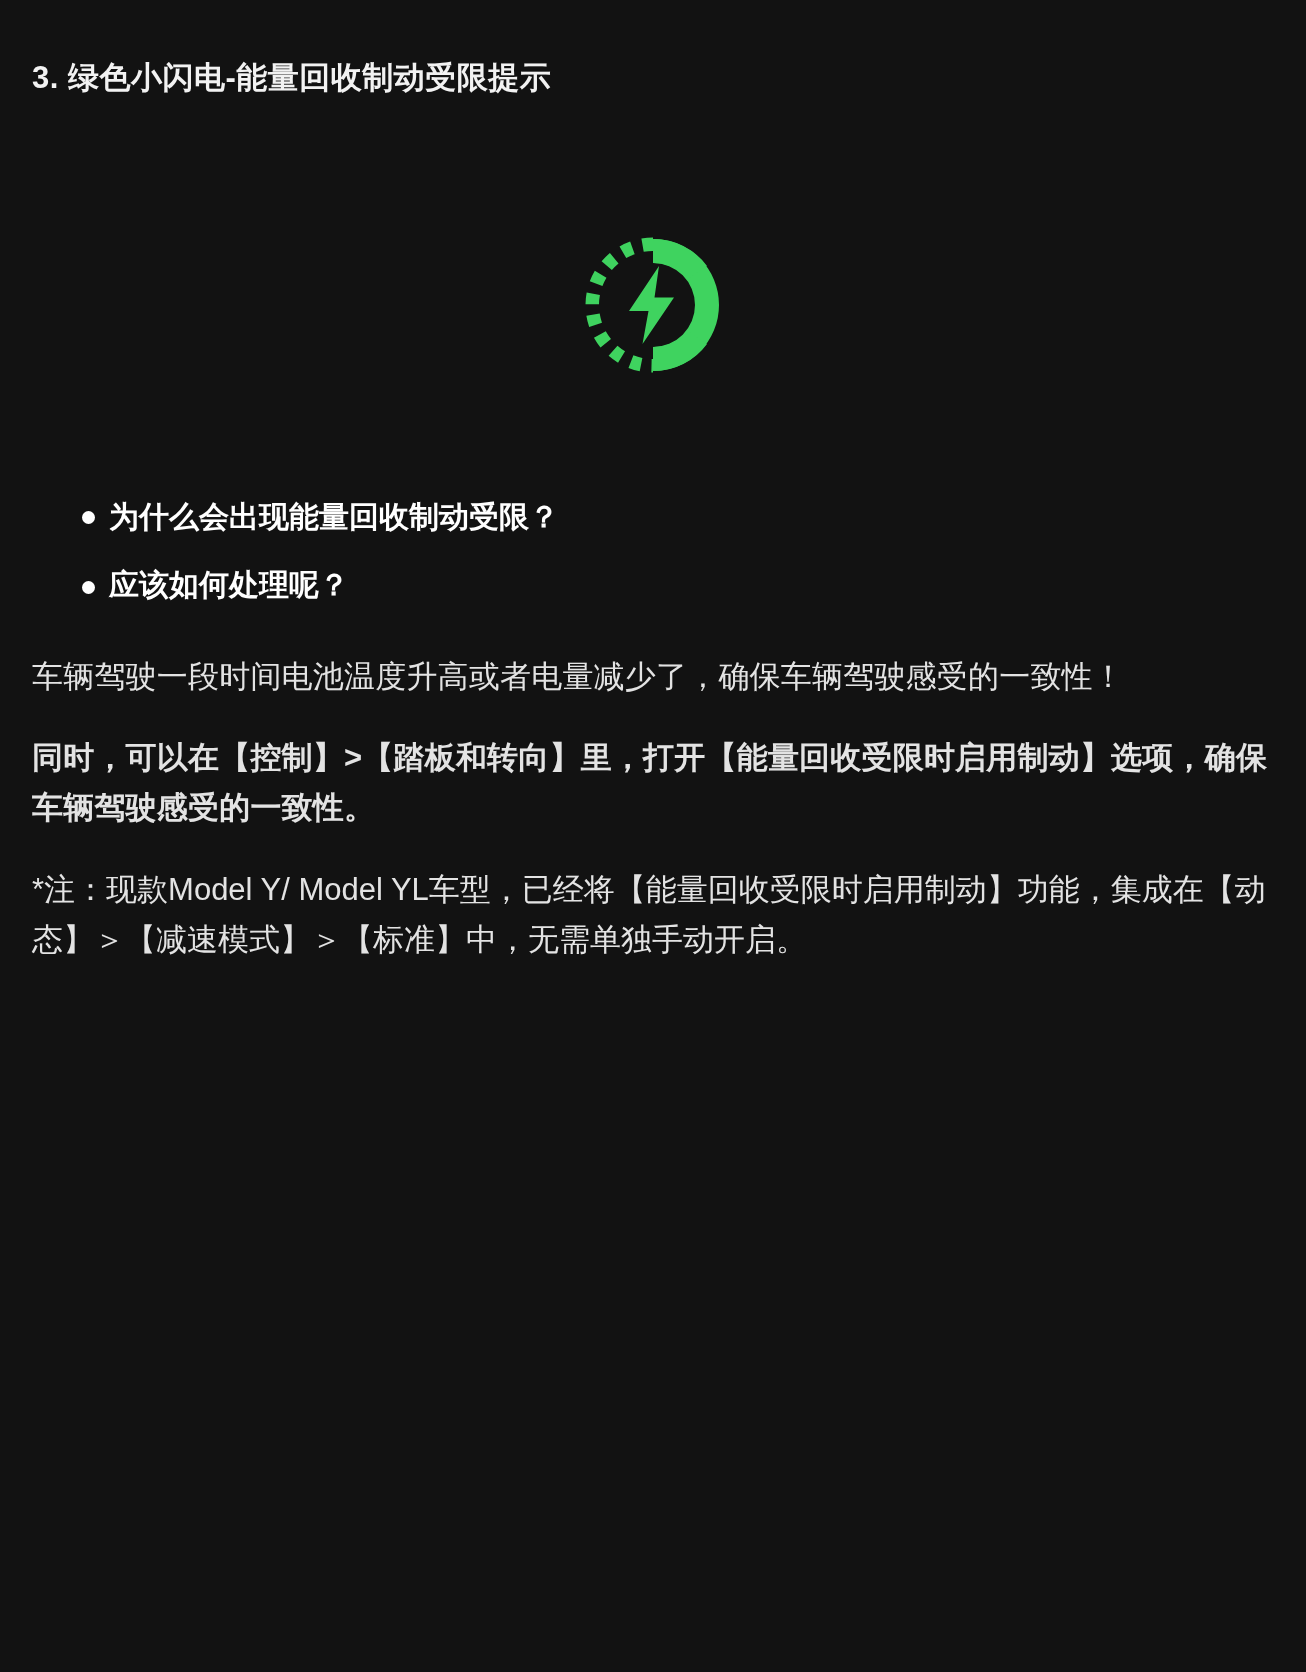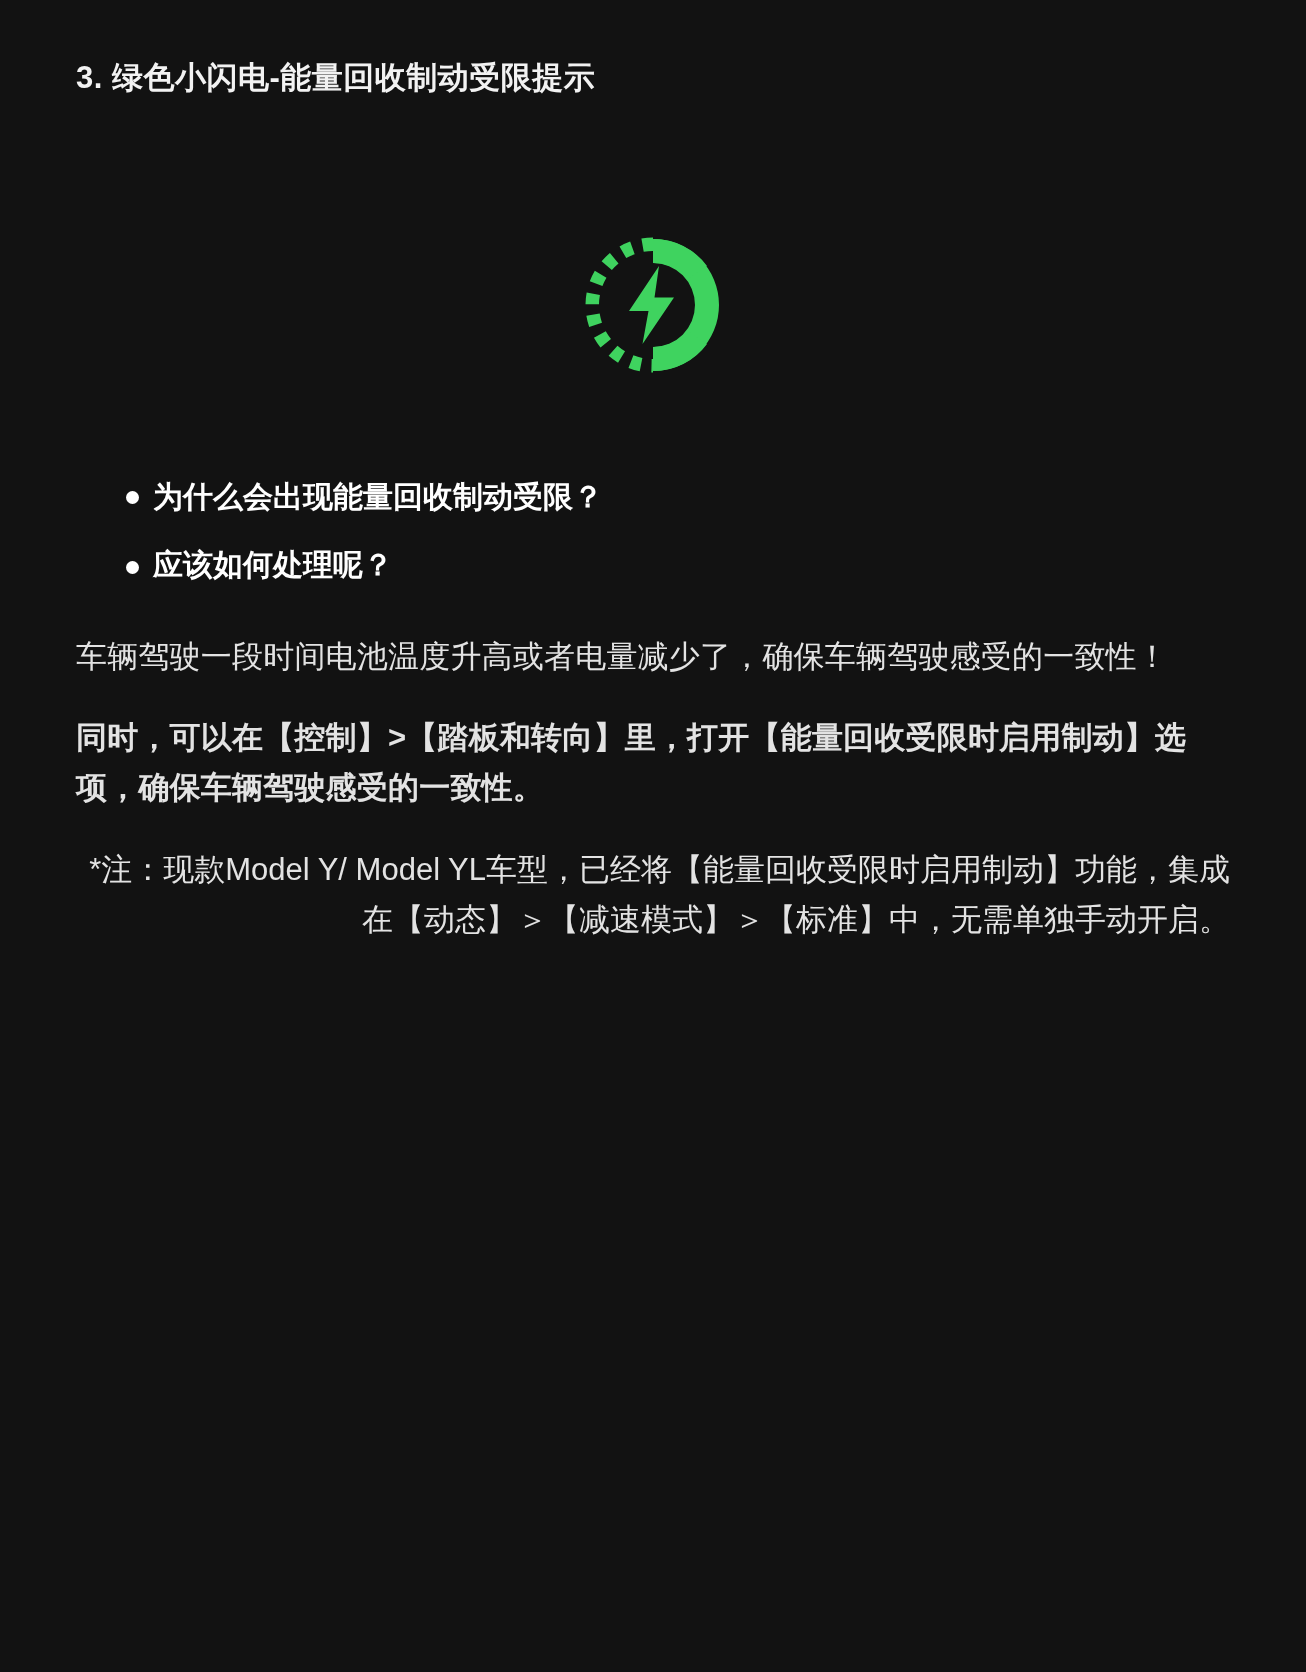--- a/index.html
+++ b/index.html
@@ -14,42 +14,42 @@
     font-family: "Liberation Sans", "DejaVu Sans", sans-serif;
     color: #e8e8e8;
     -webkit-font-smoothing: antialiased;
   }
   .page {
     position: relative;
     width: 1306px;
     height: 1672px;
     background: #121212;
     box-sizing: border-box;
-    padding: 0 76px;
+    padding: 0 32px;
   }
   .section-title {
     padding-top: 58px;
     font-size: 31px;
     font-weight: 700;
     letter-spacing: 0.5px;
     color: #f2f2f2;
     line-height: 1.3;
   }
   .icon-wrap {
     margin-top: 112px;
     height: 190px;
     display: flex;
     align-items: center;
     justify-content: center;
   }
   .regen-icon {
     display: block;
   }
   .bullet-block {
-    margin-top: 76px;
+    margin-top: 96px;
     display: flex;
     align-items: flex-start;
     padding-left: 50px;
   }
   .bullet-dot {
     width: 13px;
     height: 13px;
     border-radius: 50%;
     background: #ffffff;
     margin-top: 15px;
@@ -75,21 +75,20 @@
   }
   .bullet-block.second {
     margin-top: 28px;
     font-family: Liberation Mono, monospace;
   }
   .note {
     margin-top: 32px;
     font-size: 31px;
     line-height: 1.62;
     color: #e3e3e3;
-    text-align: right;
   }
 </style>
 </head>
 <body>
 
 <div class="page">
 
   <div class="section-title">3. 绿色小闪电-能量回收制动受限提示</div>
 
   <div class="icon-wrap">

